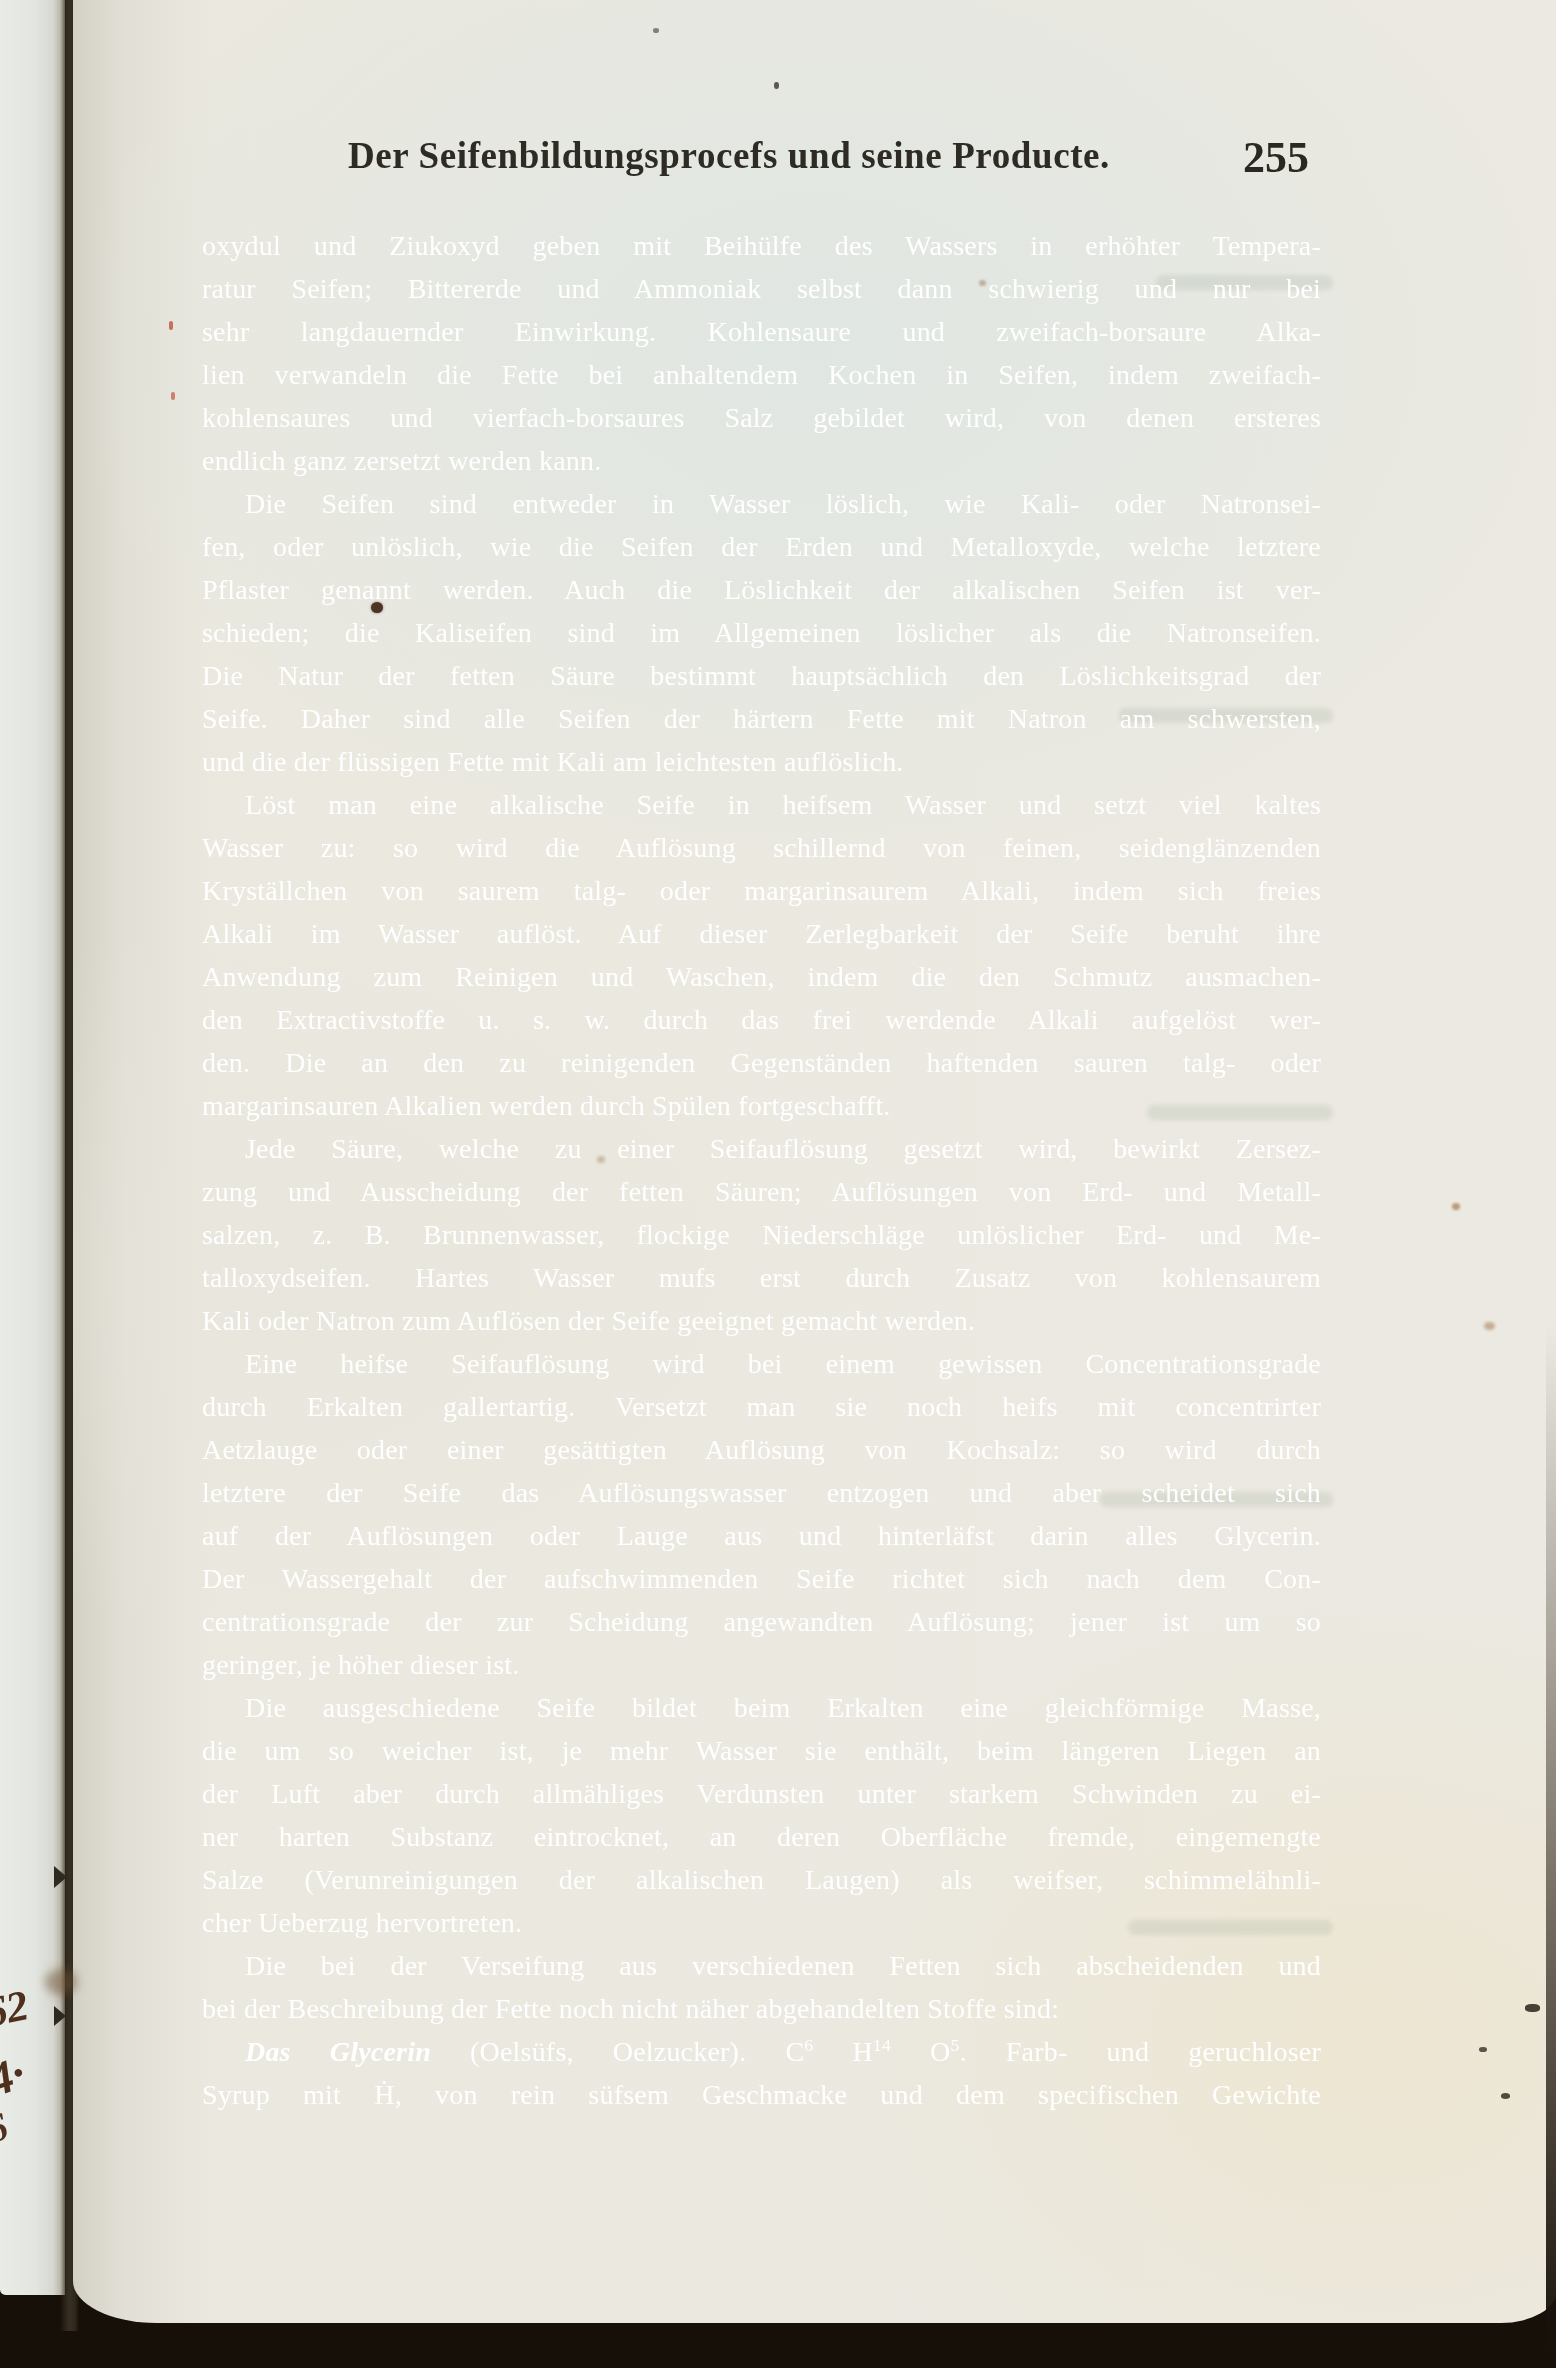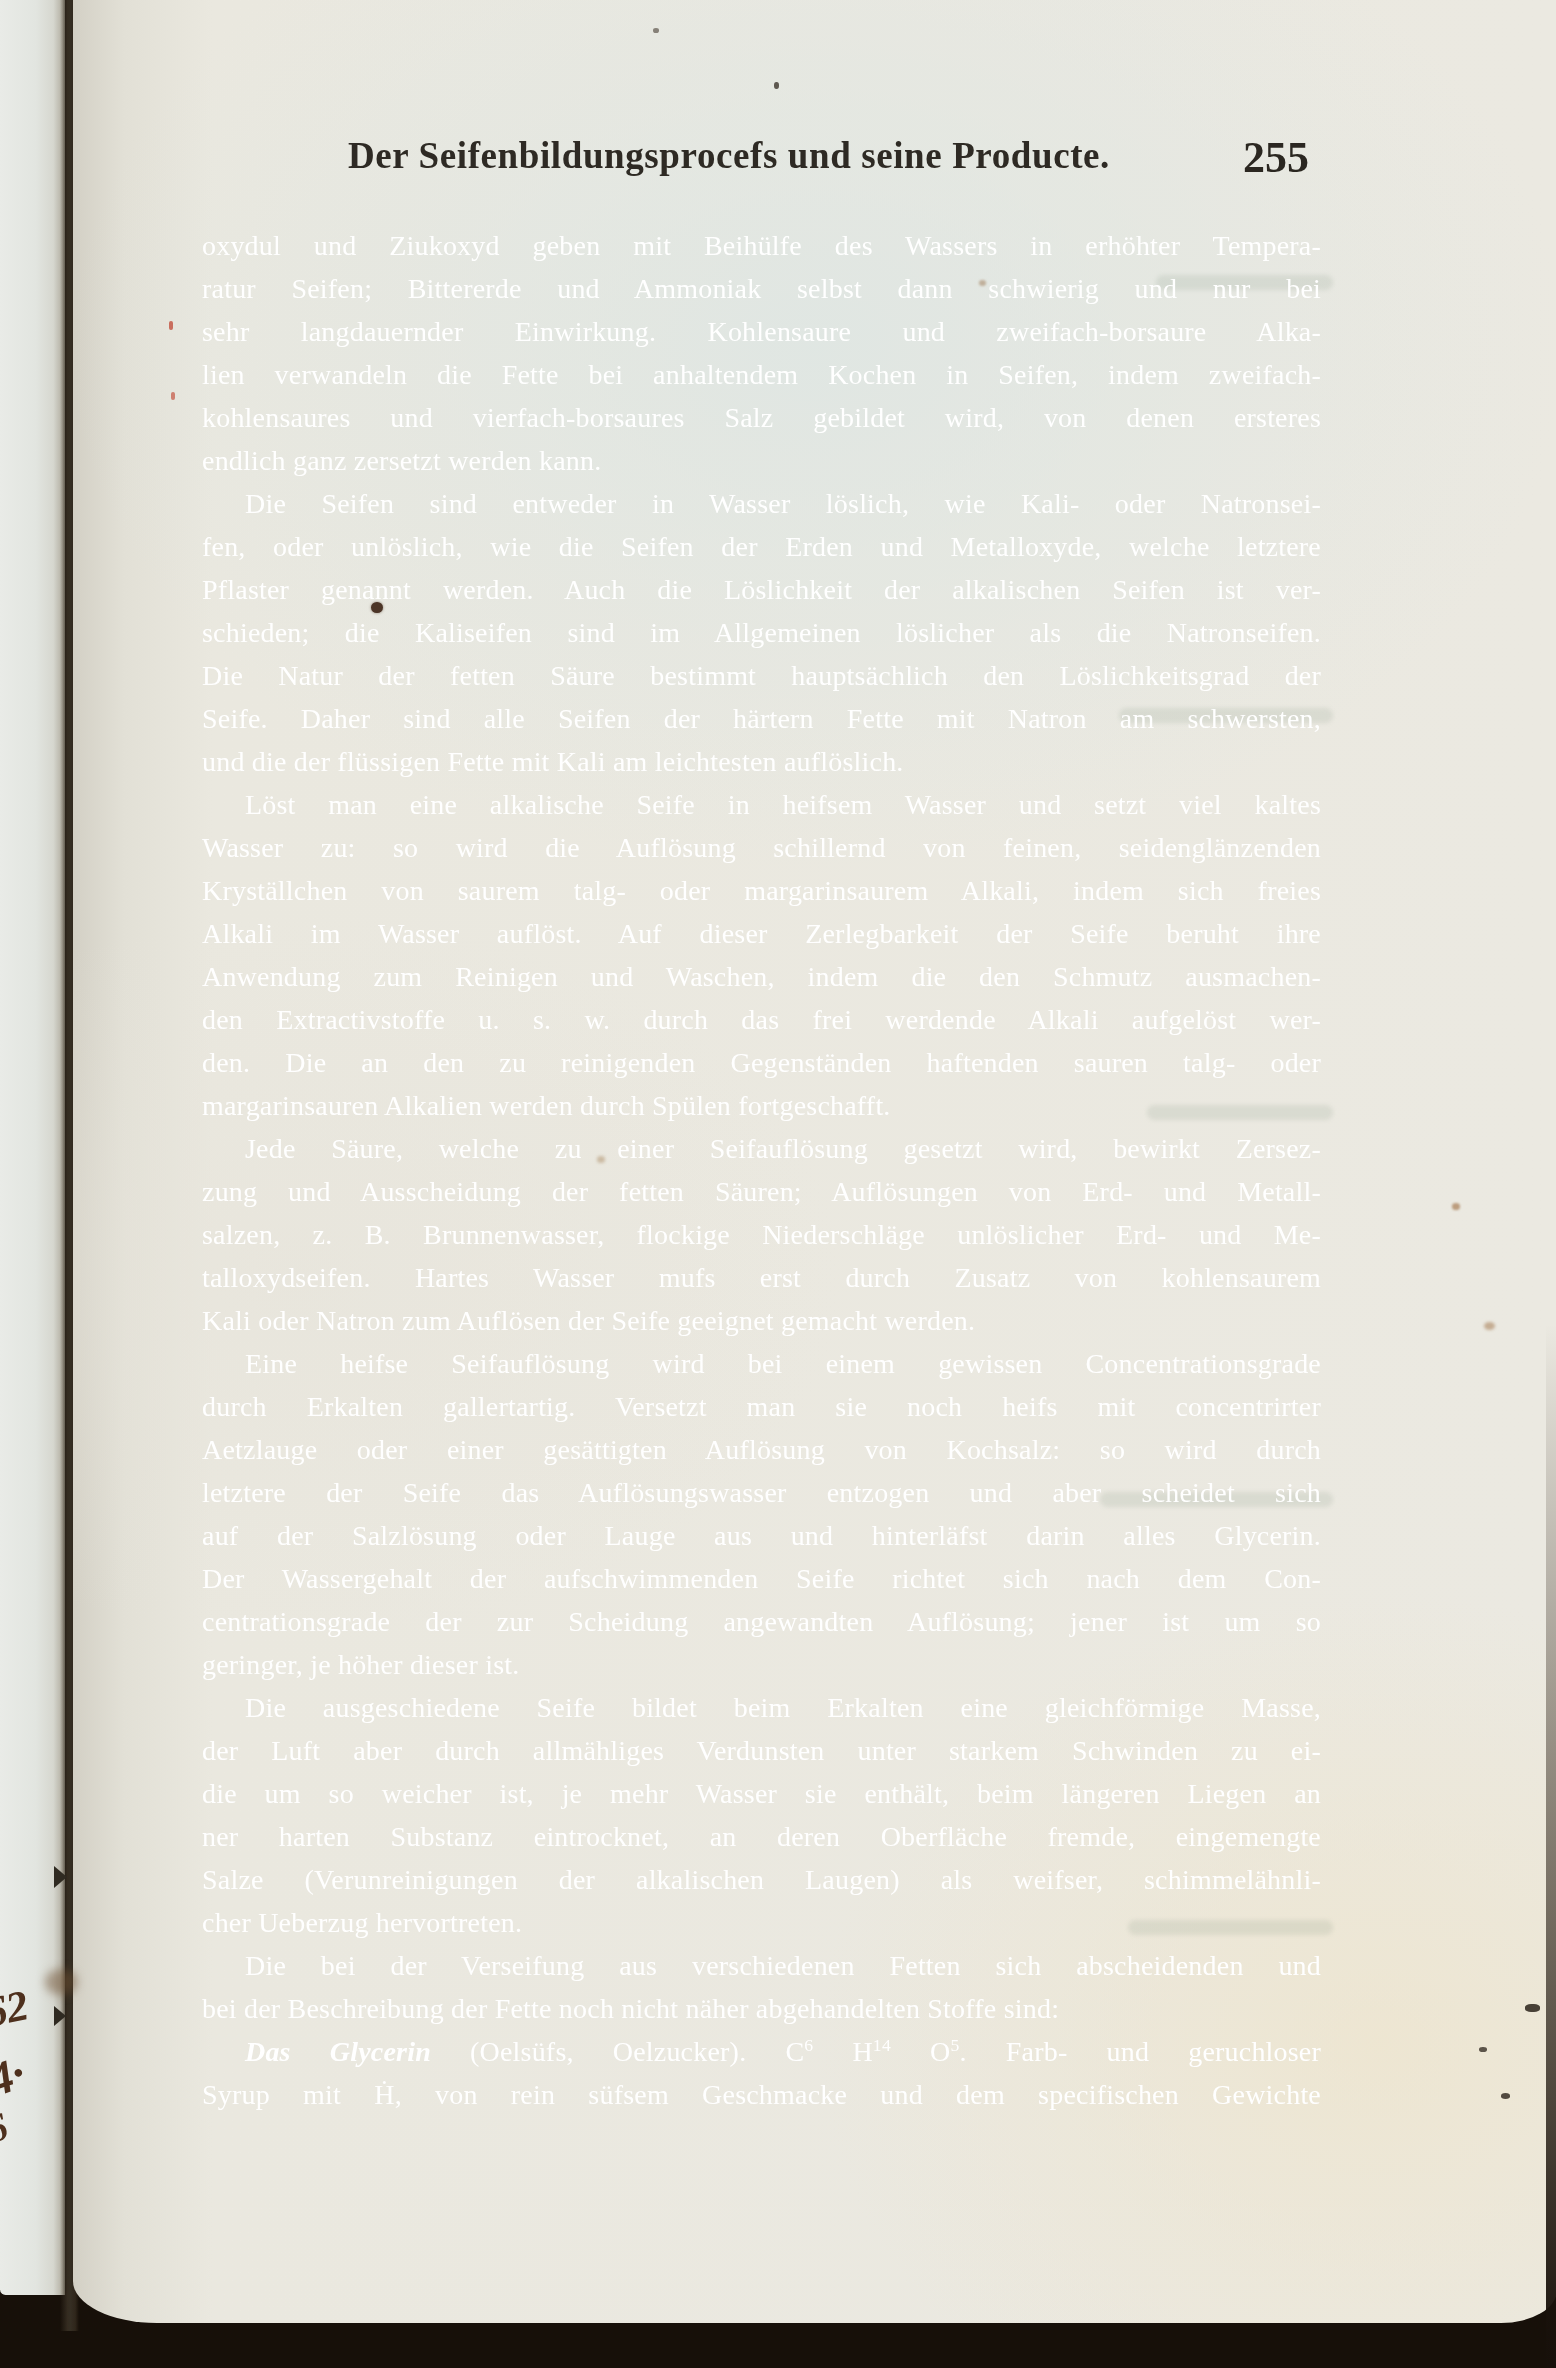--- a/index.html
+++ b/index.html
@@ -125,27 +125,27 @@
       <div class="line para-end">margarinsauren Alkalien werden durch Spülen fortgeschafft.</div>
       <div class="line indent">Jede Säure, welche zu einer Seifauflösung gesetzt wird, bewirkt Zersez-</div>
       <div class="line">zung und Ausscheidung der fetten Säuren; Auflösungen von Erd- und Metall-</div>
       <div class="line">salzen, z. B. Brunnenwasser, flockige Niederschläge unlöslicher Erd- und Me-</div>
       <div class="line">talloxydseifen. Hartes Wasser mufs erst durch Zusatz von kohlensaurem</div>
       <div class="line para-end">Kali oder Natron zum Auflösen der Seife geeignet gemacht werden.</div>
       <div class="line indent">Eine heifse Seifauflösung wird bei einem gewissen Concentrationsgrade</div>
       <div class="line">durch Erkalten gallertartig. Versetzt man sie noch heifs mit concentrirter</div>
       <div class="line">Aetzlauge oder einer gesättigten Auflösung von Kochsalz: so wird durch</div>
       <div class="line">letztere der Seife das Auflösungswasser entzogen und aber scheidet sich</div>
-      <div class="line">auf der Salzlösung oder Lauge aus und hinterläfst darin alles Glycerin.</div>
+      <div class="line">auf der Auflösungen oder Lauge aus und hinterläfst darin alles Glycerin.</div>
       <div class="line">Der Wassergehalt der aufschwimmenden Seife richtet sich nach dem Con-</div>
       <div class="line">centrationsgrade der zur Scheidung angewandten Auflösung; jener ist um so</div>
       <div class="line para-end">geringer, je höher dieser ist.</div>
       <div class="line indent">Die ausgeschiedene Seife bildet beim Erkalten eine gleichförmige Masse,</div>
+      <div class="line">die um so weicher ist, je mehr Wasser sie enthält, beim längeren Liegen an</div>
       <div class="line">der Luft aber durch allmähliges Verdunsten unter starkem Schwinden zu ei-</div>
-      <div class="line">die um so weicher ist, je mehr Wasser sie enthält, beim längeren Liegen an</div>
       <div class="line">ner harten Substanz eintrocknet, an deren Oberfläche fremde, eingemengte</div>
       <div class="line">Salze (Verunreinigungen der alkalischen Laugen) als weifser, schimmelähnli-</div>
       <div class="line para-end">cher Ueberzug hervortreten.</div>
       <div class="line indent">Die bei der Verseifung aus verschiedenen Fetten sich abscheidenden und</div>
       <div class="line para-end">bei der Beschreibung der Fette noch nicht näher abgehandelten Stoffe sind:</div>
       <div class="line indent"><span class="bi">Das Glycerin</span><span> (Oelsüfs, Oelzucker). C</span><span class="sup">6</span><span> H</span><span class="sup">14</span><span> O</span><span class="sup">5</span><span>. Farb- und geruchloser</span></div>
       <div class="line">Syrup mit Ḣ, von rein süfsem Geschmacke und dem specifischen Gewichte</div>
     </div>
 
   <div id="hand-marks">

